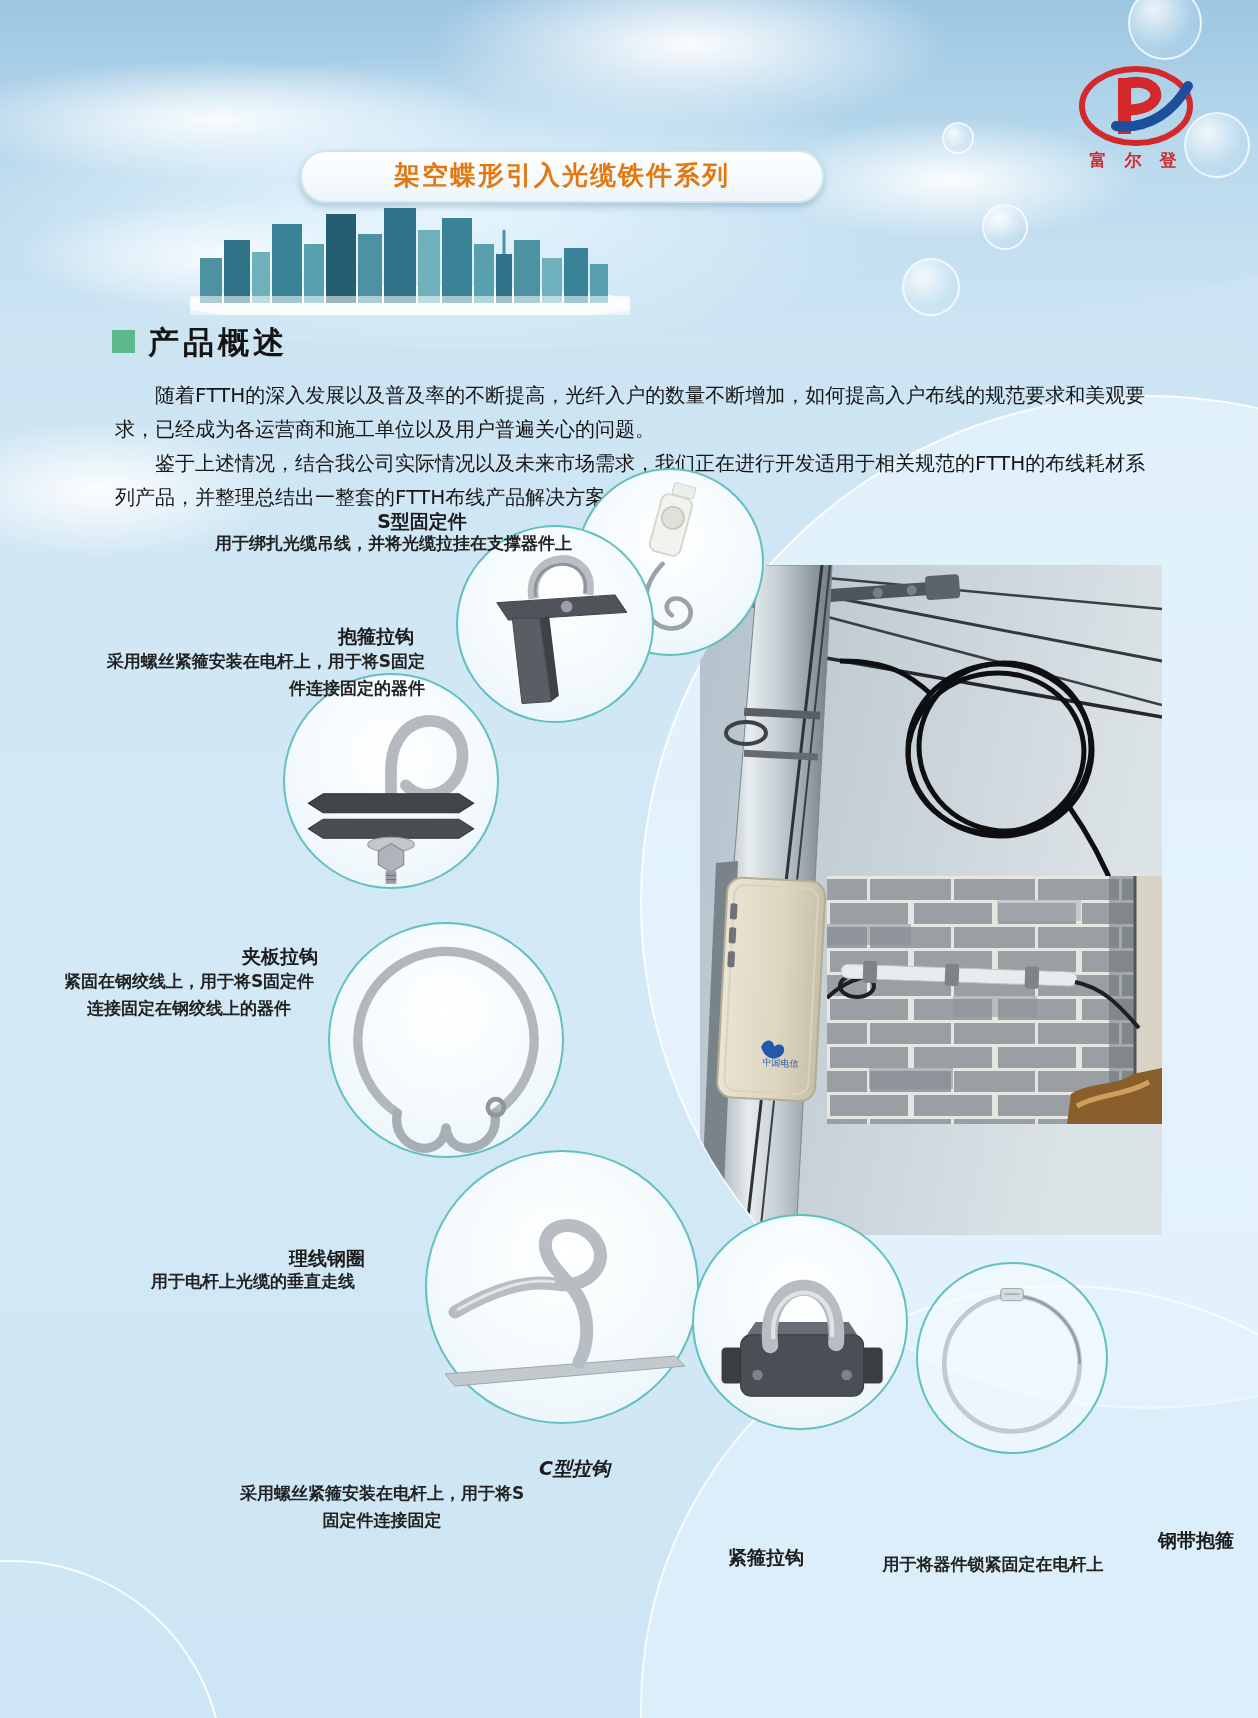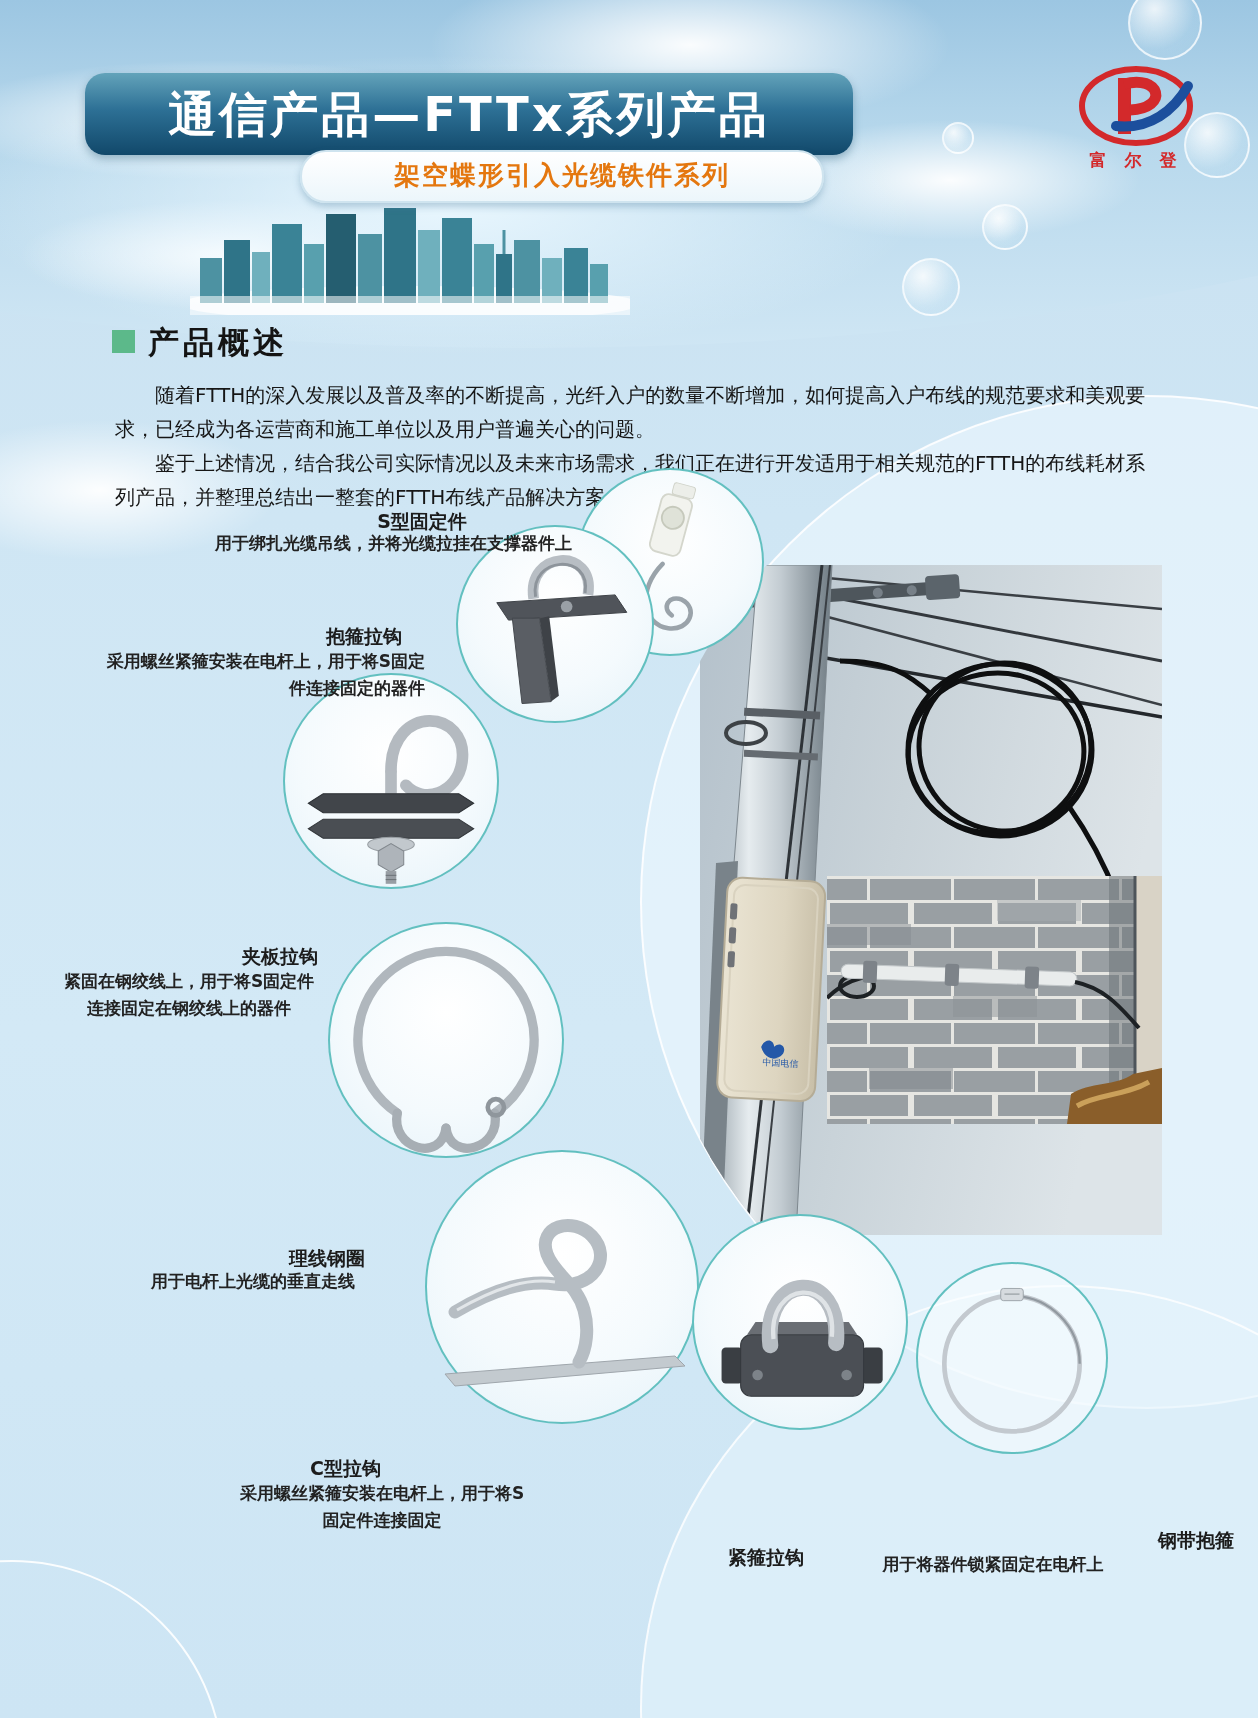--- a/index.html
+++ b/index.html
@@ -68,23 +68,20 @@
   <div class="abs bubble" style="left:1184px;top:112px;width:62px;height:62px;"></div>
   <div class="abs bubble" style="left:942px;top:122px;width:28px;height:28px;"></div>
   <div class="abs bubble" style="left:982px;top:204px;width:42px;height:42px;"></div>
   <div class="abs bubble" style="left:902px;top:258px;width:54px;height:54px;"></div>
 
   <div class="abs hero-ellipse"></div>
   <div class="abs big-circle"></div>
   <div class="abs br-circle"></div>
   <div class="abs bl-arc"></div>
 
-  <div class="abs banner">
-    <span>通信产品—FTTx系列产品</span>
-  </div>
   <div class="abs logo">
     <svg viewBox="0 0 160 112">
       <ellipse cx="78" cy="42" rx="54" ry="37" fill="none" stroke="#d3292b" stroke-width="6"></ellipse>
       <rect x="60" y="14" width="13" height="56" fill="#d3292b"></rect>
       <path d="M66,20 C102,10 112,44 72,46" fill="none" stroke="#d3292b" stroke-width="11"></path>
       <path d="M58,62 C92,66 116,46 130,22" fill="none" stroke="#1c4f9d" stroke-width="10" stroke-linecap="round"></path>
       <text x="78" y="102" text-anchor="middle" font-size="17" font-weight="bold" fill="#d3292b" letter-spacing="6">富 尔 登</text>
     </svg>
   </div>
 
@@ -139,21 +136,21 @@
   <div class="abs pcircle" style="left:456px;top:525px;width:194px;height:194px;">
     <svg viewBox="0 0 200 200">
       <path d="M78,74 C70,24 142,20 134,70" fill="none" stroke="#b8bec4" stroke-width="11"></path>
       <path d="M80,72 C73,30 138,26 131,68" fill="none" stroke="#8d949b" stroke-width="3"></path>
       <polygon points="40,78 162,70 174,88 52,96" fill="#50545a" stroke="#3c4045"></polygon>
       <polygon points="84,94 96,180 104,174 94,92" fill="#3e4247"></polygon>
       <polygon points="56,94 84,94 96,180 66,182" fill="#5a5e64" stroke="#44484d"></polygon>
       <circle cx="112" cy="82" r="6" fill="#9aa0a6"></circle>
     </svg>
   </div>
-  <div class="abs pname" style="left:152px;top:624px;width:250px;text-align:right;">抱箍拉钩</div>
+  <div class="abs pname" style="left:164px;top:624px;width:250px;text-align:right;">抱箍拉钩</div>
   <div class="abs pdesc" style="left:103px;top:648px;width:322px;text-align:right;">采用螺丝紧箍安装在电杆上，用于将S固定件连接固定的器件</div>
 
   <div class="abs pcircle" style="left:283px;top:673px;width:212px;height:212px;">
     <svg viewBox="0 0 200 200">
       <path d="M100,90 C100,26 174,32 167,82 C163,112 130,122 114,104" fill="none" stroke="#b4bac0" stroke-width="11" stroke-linecap="round"></path>
       <path d="M100,90 L100,112" stroke="#b4bac0" stroke-width="11"></path>
       <path d="M36,112 L164,112 L178,121 L164,130 L36,130 L22,121 Z" fill="#41454a" stroke="#2e3236"></path>
       <path d="M36,136 L164,136 L178,145 L164,154 L36,154 L22,145 Z" fill="#4a4e53" stroke="#33373b"></path>
       <ellipse cx="100" cy="160" rx="22" ry="7" fill="#c2c8cd" stroke="#9aa0a5"></ellipse>
       <path d="M88,166 L100,159 L112,166 L112,179 L100,186 L88,179 Z" fill="#aeb4ba" stroke="#82888e"></path>
@@ -176,21 +173,21 @@
   <div class="abs pname" style="left:152px;top:1246px;width:213px;text-align:right;">理线钢圈</div>
   <div class="abs pdesc" style="left:140px;top:1268px;width:226px;text-align:center;">用于电杆上光缆的垂直走线</div>
 
   <div class="abs pcircle" style="left:425px;top:1150px;width:270px;height:270px;">
     <svg viewBox="0 0 270 270">
       <polygon points="18,222 248,204 258,214 28,234" fill="#c3cacf" stroke="#9fa6ac"></polygon>
       <path d="M28,160 C70,135 102,128 128,132 C166,138 186,106 165,84 C146,64 110,74 120,102 C127,122 150,132 157,158 C162,176 160,196 152,210" fill="none" stroke="#b6bdc3" stroke-width="13" stroke-linecap="round"></path>
       <path d="M30,158 C72,134 102,126 128,130" fill="none" stroke="#e2e6e9" stroke-width="3"></path>
     </svg>
   </div>
-  <div class="abs pname" style="left:310px;top:1456px;width:300px;text-align:left;">C型拉钩</div>
+  <div class="abs pname" style="left:310px;top:1456px;width:300px;text-align:right;font-style:italic;">C型拉钩</div>
   <div class="abs pdesc" style="left:232px;top:1480px;width:300px;text-align:center;">采用螺丝紧箍安装在电杆上，用于将S固定件连接固定</div>
 
   <div class="abs pcircle" style="left:692px;top:1214px;width:212px;height:212px;">
     <svg viewBox="0 0 200 200">
       <rect x="26" y="124" width="20" height="34" rx="4" fill="#3a3e43"></rect>
       <rect x="158" y="124" width="20" height="34" rx="4" fill="#3a3e43"></rect>
       <polygon points="58,100 146,100 154,112 50,112" fill="#6a6e74"></polygon>
       <rect x="44" y="112" width="116" height="58" rx="10" fill="#4b4f55" stroke="#35393e"></rect>
       <path d="M72,122 C64,52 140,48 134,120" fill="none" stroke="#b7bdc3" stroke-width="15" stroke-linecap="round"></path>
       <path d="M75,116 C69,60 136,56 130,114" fill="none" stroke="#dfe3e6" stroke-width="4"></path>

